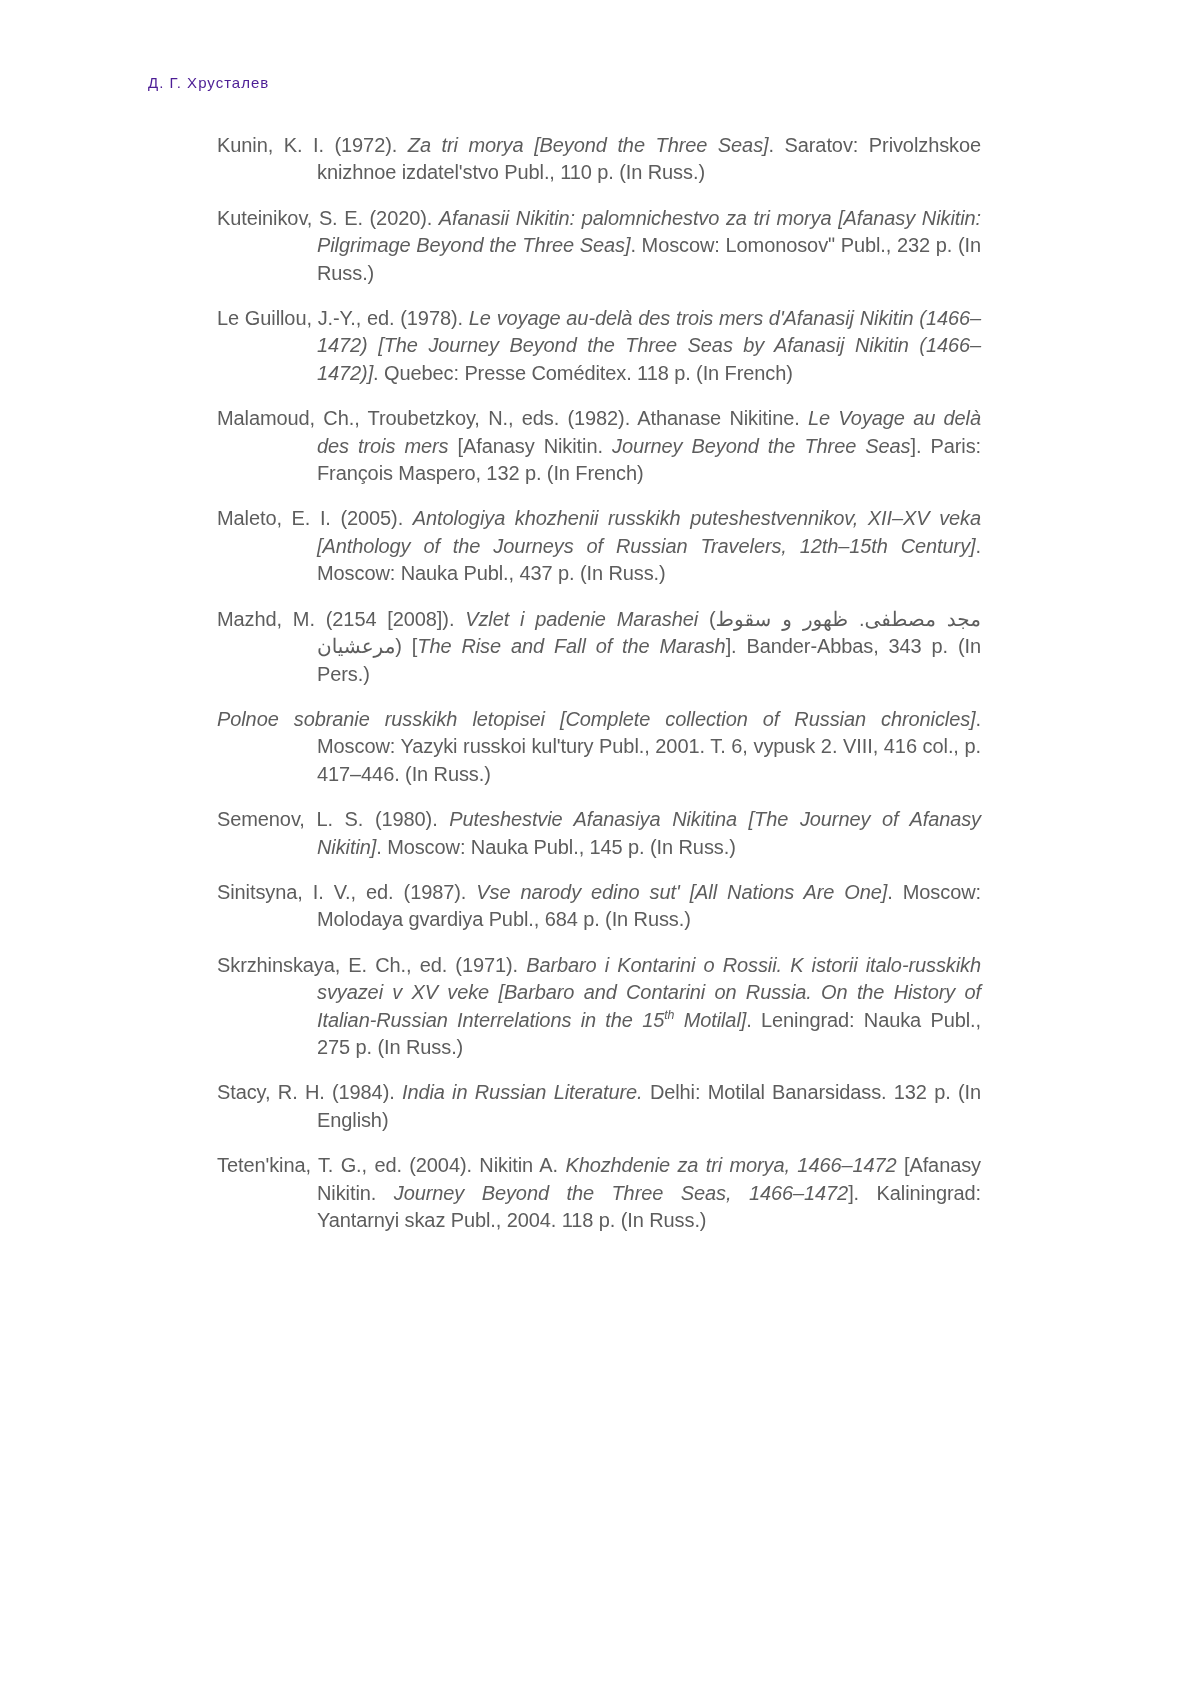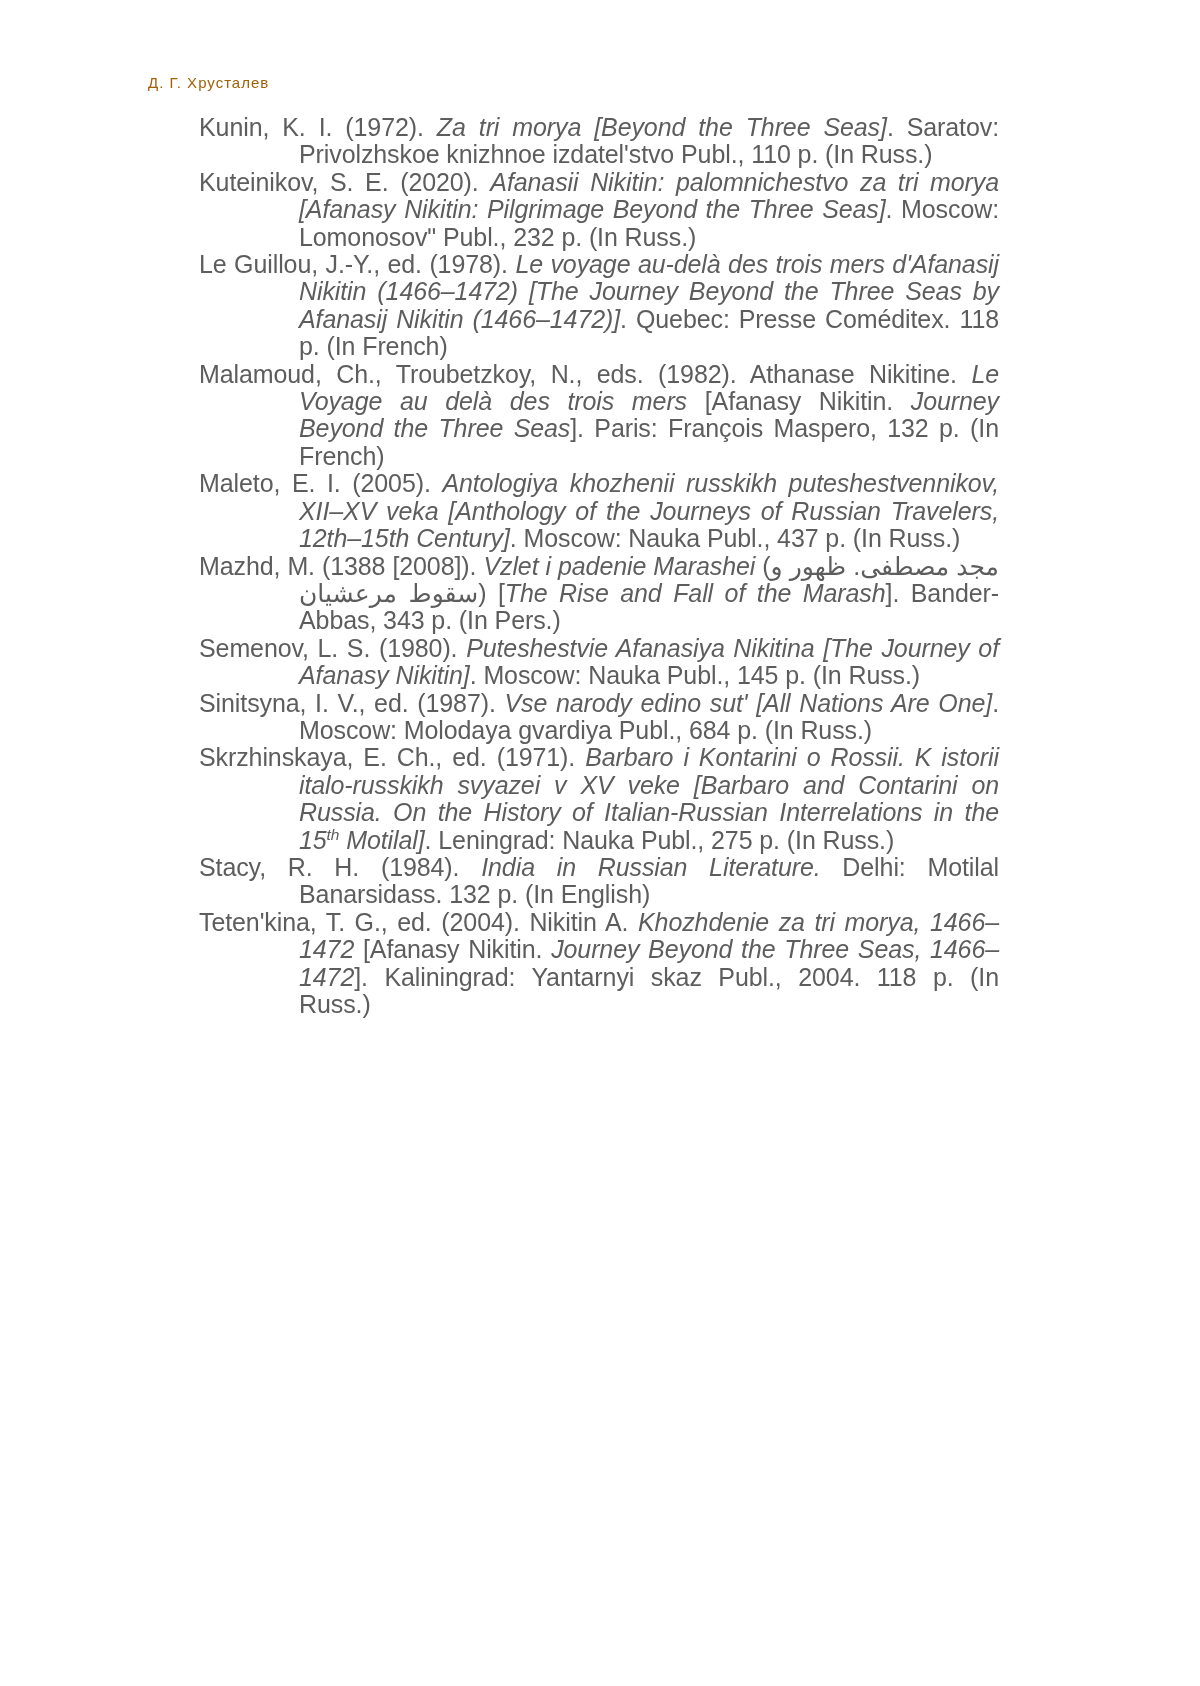--- a/index.html
+++ b/index.html
@@ -14,35 +14,35 @@
     background: #ffffff;
     font-family: "Liberation Sans", sans-serif;
     overflow: hidden;
   }
   .running-header {
     position: absolute;
     left: 148px;
     top: 74px;
     font-size: 15px;
     letter-spacing: 1px;
-    color: #a16207;
+    color: #4c1d95;
   }
   .bibliography {
     position: absolute;
     left: 199px;
     top: 114px;
     width: 800px;
     color: #5d5d5d;
   }
   .entry {
-    margin: 0;
+    margin: 18px;
     padding-left: 100px;
     text-indent: -100px;
     text-align: justify;
-    font-size: 25px;
+    font-size: 20px;
     line-height: 27.4px;
     letter-spacing: -0.1px;
   }
   .entry em {
     font-style: italic;
   }
   .entry sup {
     font-size: 62%;
     line-height: 0;
     vertical-align: super;
@@ -53,20 +53,21 @@
 
 <div class="page">
   <div class="running-header">Д. Г. Хрусталев</div>
 
   <div class="bibliography">
       <p class="entry"><span>Kunin, K. I. (1972). </span><em>Za tri morya [Beyond the Three Seas]</em><span>. Saratov: Privolzhskoe knizhnoe izdatel'stvo Publ., 110 p. (In Russ.)</span></p>
       <p class="entry"><span>Kuteinikov, S. E. (2020). </span><em>Afanasii Nikitin: palomnichestvo za tri morya [Afanasy Nikitin: Pilgrimage Beyond the Three Seas]</em><span>. Moscow: Lomonosovʺ Publ., 232 p. (In Russ.)</span></p>
       <p class="entry"><span>Le Guillou, J.-Y., ed. (1978). </span><em>Le voyage au-delà des trois mers d'Afanasij Nikitin (1466–1472) [The Journey Beyond the Three Seas by Afanasij Nikitin (1466–1472)]</em><span>. Quebec: Presse Coméditex. 118 p. (In French)</span></p>
       <p class="entry"><span>Malamoud, Ch., Troubetzkoy, N., eds. (1982). Athanase Nikitine. </span><em>Le Voyage au delà des trois mers</em><span> [Afanasy Nikitin. </span><em>Journey Beyond the Three Seas</em><span>]. Paris: François Maspero, 132 p. (In French)</span></p>
       <p class="entry"><span>Maleto, E. I. (2005). </span><em>Antologiya khozhenii russkikh puteshestvennikov, XII–XV veka [Anthology of the Journeys of Russian Travelers, 12th–15th Century]</em><span>. Moscow: Nauka Publ., 437 p. (In Russ.)</span></p>
-      <p class="entry"><span>Mazhd, M. (1388 [2008]). </span><em>Vzlet i padenie Marashei</em><span> (مجد مصطفی. ظهور و سقوط مرعشیان) [</span><em>The Rise and Fall of the Marash</em><span>]. Bander-Abbas, 343 p. (In Pers.)</span></p>
+      <p class="entry"><span>Mazhd, M. (2154 [2008]). </span><em>Vzlet i padenie Marashei</em><span> (مجد مصطفی. ظهور و سقوط مرعشیان) [</span><em>The Rise and Fall of the Marash</em><span>]. Bander-Abbas, 343 p. (In Pers.)</span></p>
+      <p class="entry"><em>Polnoe sobranie russkikh letopisei [Complete collection of Russian chronicles]</em><span>. Moscow: Yazyki russkoi kul'tury Publ., 2001. T. 6, vypusk 2. VIII, 416 col., p. 417–446. (In Russ.)</span></p>
       <p class="entry"><span>Semenov, L. S. (1980). </span><em>Puteshestvie Afanasiya Nikitina [The Journey of Afanasy Nikitin]</em><span>. Moscow: Nauka Publ., 145 p. (In Russ.)</span></p>
       <p class="entry"><span>Sinitsyna, I. V., ed. (1987). </span><em>Vse narody edino sut' [All Nations Are One]</em><span>. Moscow: Molodaya gvardiya Publ., 684 p. (In Russ.)</span></p>
       <p class="entry"><span>Skrzhinskaya, E. Ch., ed. (1971). </span><em>Barbaro i Kontarini o Rossii. K istorii italo-russkikh svyazei v XV veke [Barbaro and Contarini on Russia. On the History of Italian-Russian Interrelations in the 15</em><em><sup>th</sup></em><em> Motilal]</em><span>. Leningrad: Nauka Publ., 275 p. (In Russ.)</span></p>
       <p class="entry"><span>Stacy, R. H. (1984). </span><em>India in Russian Literature.</em><span> Delhi: Motilal Banarsidass. 132 p. (In English)</span></p>
       <p class="entry"><span>Teten'kina, T. G., ed. (2004). Nikitin A. </span><em>Khozhdenie za tri morya, 1466–1472</em><span> [Afanasy Nikitin. </span><em>Journey Beyond the Three Seas, 1466–1472</em><span>]. Kaliningrad: Yantarnyi skaz Publ., 2004. 118 p. (In Russ.)</span></p>
     </div>
 </div>
 
 </body></html>

